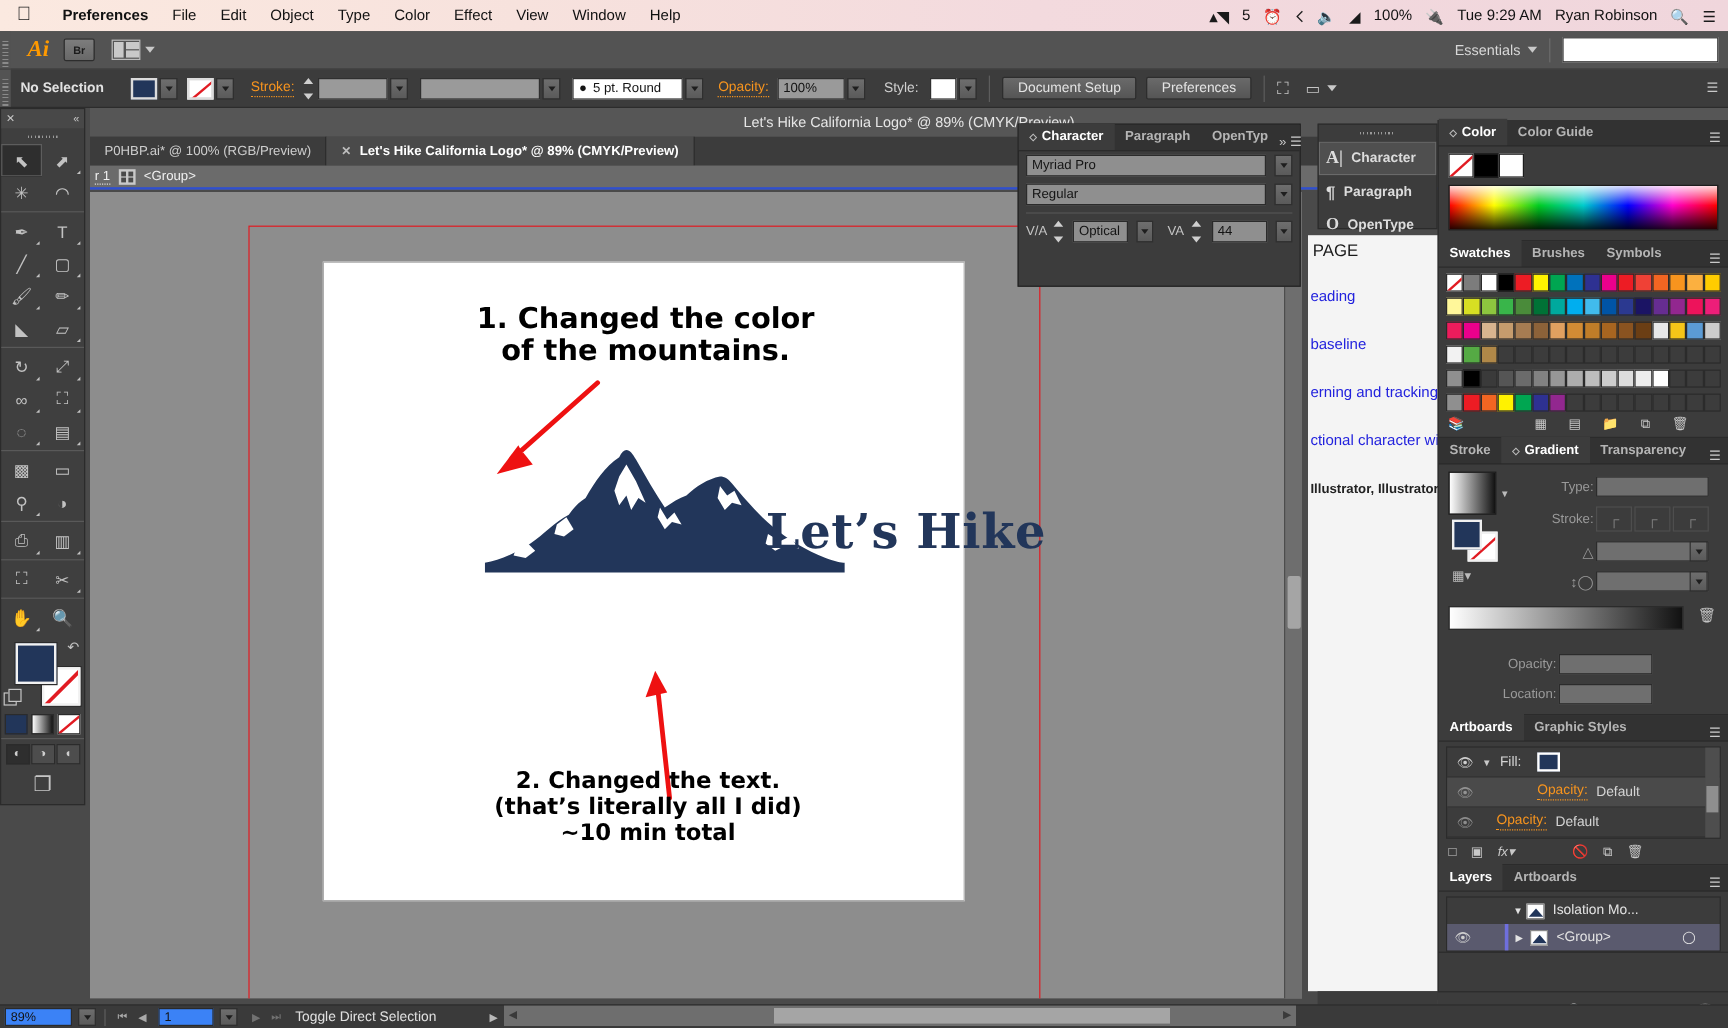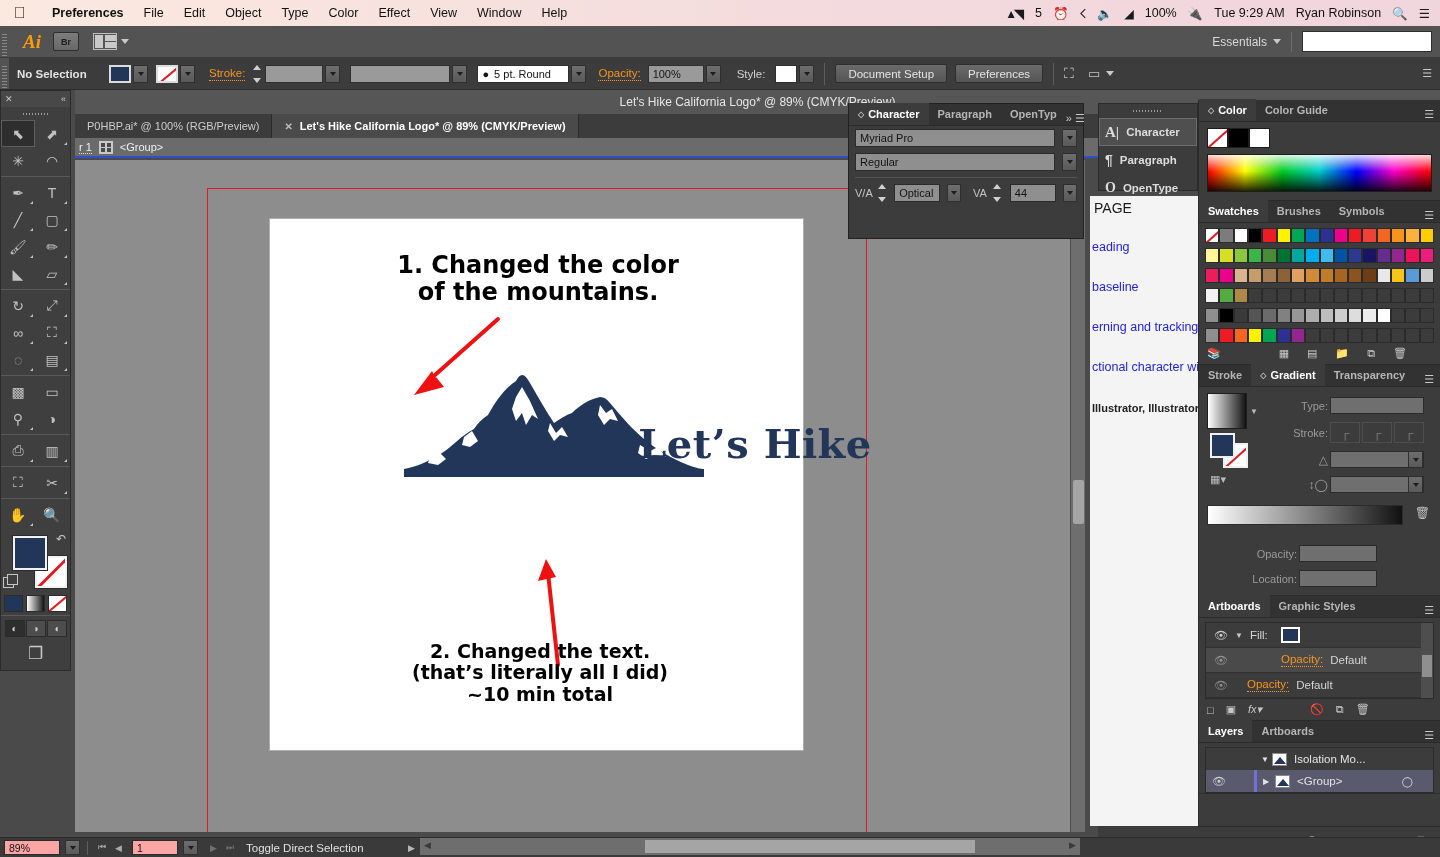--- a/index.html
+++ b/index.html
@@ -183,21 +183,21 @@
 
   
   .helpwin { position:absolute;left:1090px;top:196px;width:110px;height:630px;background:#f4f4f4;color:#1a1a1a;
     overflow:hidden;font-size:12.5px;}
   .helpwin .hl { color:#2222dd; padding:4px 0 4px 2px; white-space:nowrap;}
   .helpwin .hp { color:#222; padding:4px 0 4px 2px; white-space:nowrap;font-size:11px;}
 
   
   .statusbar { position:absolute;left:0;top:837px;width:1440px;height:20px;background:#3a3a3a;
     border-top:1px solid #2b2b2b;display:flex;align-items:center;gap:3px;padding-left:4px;}
-  .sb-field{height:15px;background:#fca5a5;border:1px solid #2a2a2a;display:flex;align-items:center;padding:0 4px;font-size:10.5px;color:#141414;}
+  .sb-field{height:15px;background:#3b82f6;border:1px solid #2a2a2a;display:flex;align-items:center;padding:0 4px;font-size:10.5px;color:#141414;}
   .sb-nav{font-size:9px;color:#a9a9a9;padding:0 3px;}
   .hscroll{position:absolute;left:420px;top:838px;width:660px;height:17px;background:#6e6e6e;}
   .hthumb{position:absolute;left:225px;top:2px;width:330px;height:13px;background:#a5a5a5;}
   .bottom-left-panel{position:absolute;left:1098px;top:826px;width:100px;height:16px;background:#3c3c3c;}
   .rightbottom{position:absolute;left:1198px;top:826px;width:242px;height:31px;background:#3c3c3c;
     display:flex;align-items:center;justify-content:flex-end;gap:17px;padding-right:12px;font-size:11px;color:#c2c2c2;border-top:1px solid #2b2b2b;}
 </style>
 </head>
 <body>
 

